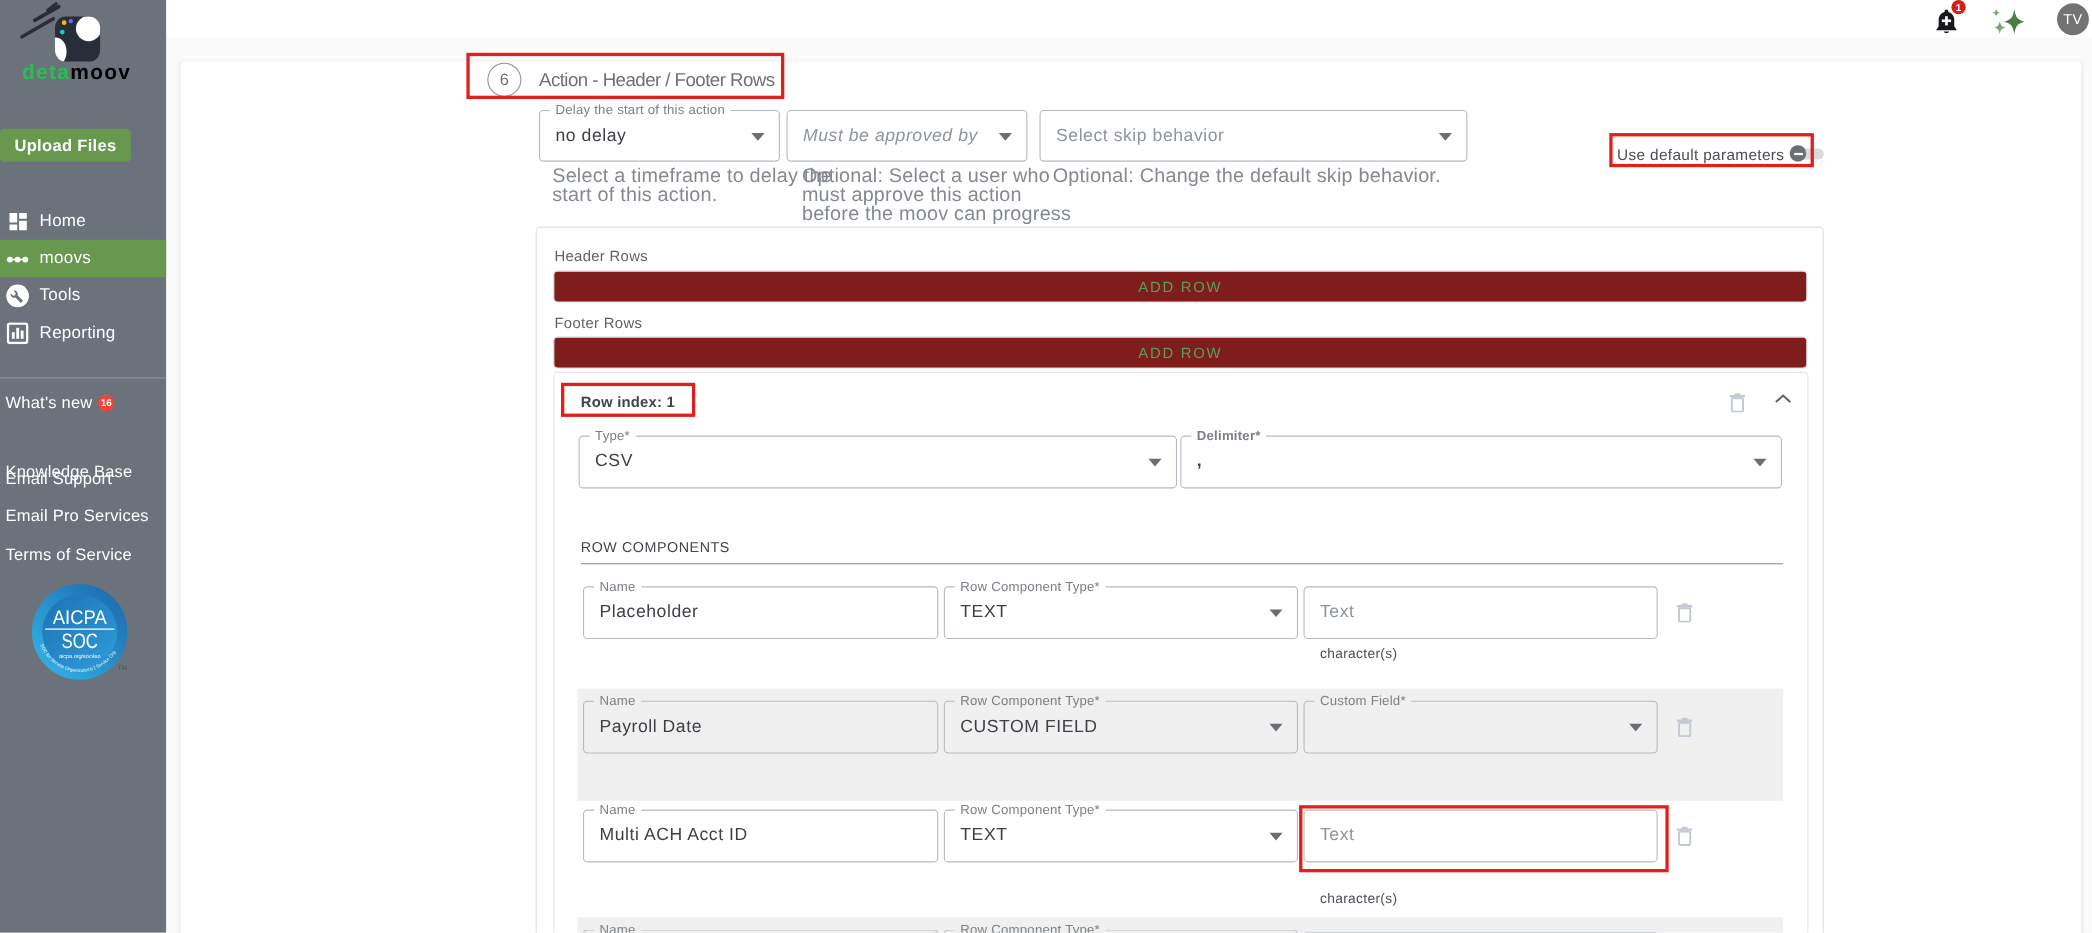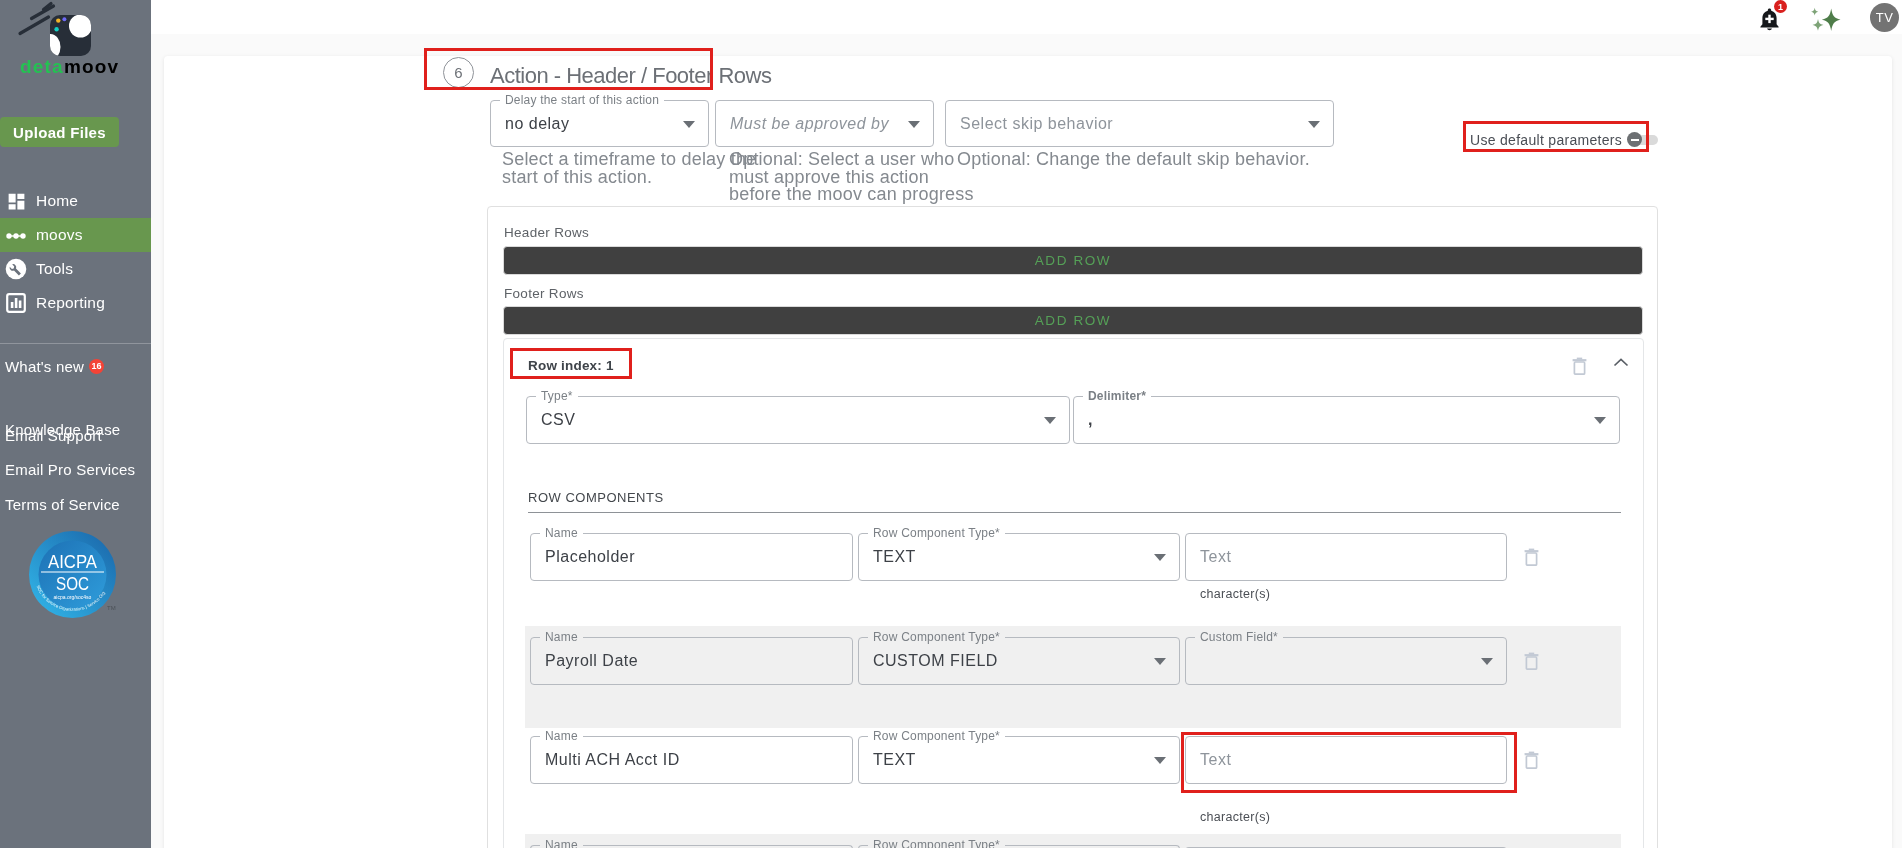--- a/index.html
+++ b/index.html
@@ -9,36 +9,36 @@
 .card { position:absolute; left:164px; top:56px; width:1728px; height:800px; background:#fff; border-radius:4px; box-shadow:0 1px 4px rgba(0,0,0,.09); }
 .rb { position:absolute; border:3px solid #e0201c; z-index:30; }
 .fld { position:absolute; border:1px solid #b6bac0; border-radius:4px; background:#fff; }
 .fld.gray { background:#f0f0f0; }
 .lbl { position:absolute; top:-7px; left:9px; font-size:12px; line-height:13px; color:#7b8086; background:#fff; padding:0 5px; white-space:nowrap; letter-spacing:.2px; }
 .gray .lbl { background:#f0f0f0; }
 .val { position:absolute; left:14px; top:0; height:100%; display:flex; align-items:center; font-size:16px; color:#3d4147; letter-spacing:.5px; white-space:nowrap; }
 .ph { color:#8e949b; }
 .arr { position:absolute; right:13px; top:50%; margin-top:-3px; width:0; height:0; border-left:6px solid transparent; border-right:6px solid transparent; border-top:7px solid #6a6f75; }
 .hint { position:absolute; font-size:18px; color:#84898f; letter-spacing:.2px; line-height:17.5px; white-space:nowrap; }
-.addrow { position:absolute; border:1px solid #dadada; border-radius:4px; display:flex; align-items:center; justify-content:center; color:#55a057; font-size:13.5px; letter-spacing:1.6px; font-weight:500; background:#404040; }
+.addrow { position:absolute; border:1px solid #dadada; border-radius:4px; display:flex; align-items:center; justify-content:center; color:#55a057; font-size:13.5px; letter-spacing:1.6px; font-weight:500; background:#7f1d1d; }
 .seclbl { position:absolute; font-size:13.5px; color:#5e6267; letter-spacing:.3px; }
 .grayrow { position:absolute; left:525px; width:1096px; background:#f0f0f0; }
 .side { position:absolute; left:0; top:0; width:151px; height:848px; background:#6b727c; z-index:50; }
 .nav { position:absolute; left:36px; font-size:15.5px; color:#fff; font-weight:500; letter-spacing:.2px; white-space:nowrap; }
 .nav2 { position:absolute; left:5px; font-size:15px; color:#fff; font-weight:500; letter-spacing:.2px; white-space:nowrap; }
 .charS { position:absolute; font-size:12.5px; color:#4b4f55; letter-spacing:.3px; }
 </style>
 </head>
 <body>
 
 <div class="topbar"></div>
 <div class="card"></div>
 
 <div class="abs" style="left:443px;top:57px;width:31px;height:31px;border:1.5px solid #8f9399;border-radius:50%;color:#6d7177;font-size:15px;display:flex;align-items:center;justify-content:center;">6</div>
-<div class="abs" style="left:490px;top:63px;font-size:22px;color:#6c7076;letter-spacing:-0.5px;">Action - Header / Footer Rows</div>
+<div class="abs" style="left:490px;top:63px;font-size:17px;color:#6c7076;letter-spacing:-0.5px;">Action - Header / Footer Rows</div>
 <div class="rb" style="left:424px;top:48px;width:289px;height:42px;"></div>
 
 <div class="fld" style="left:490px;top:100px;width:219px;height:47px;">
   <span class="lbl">Delay the start of this action</span>
   <span class="val">no delay</span>
   <span class="arr"></span>
 </div>
 <div class="fld" style="left:715px;top:100px;width:219px;height:47px;font-style:italic;">
   <span class="val ph">Must be approved by</span>
   <span class="arr"></span>

